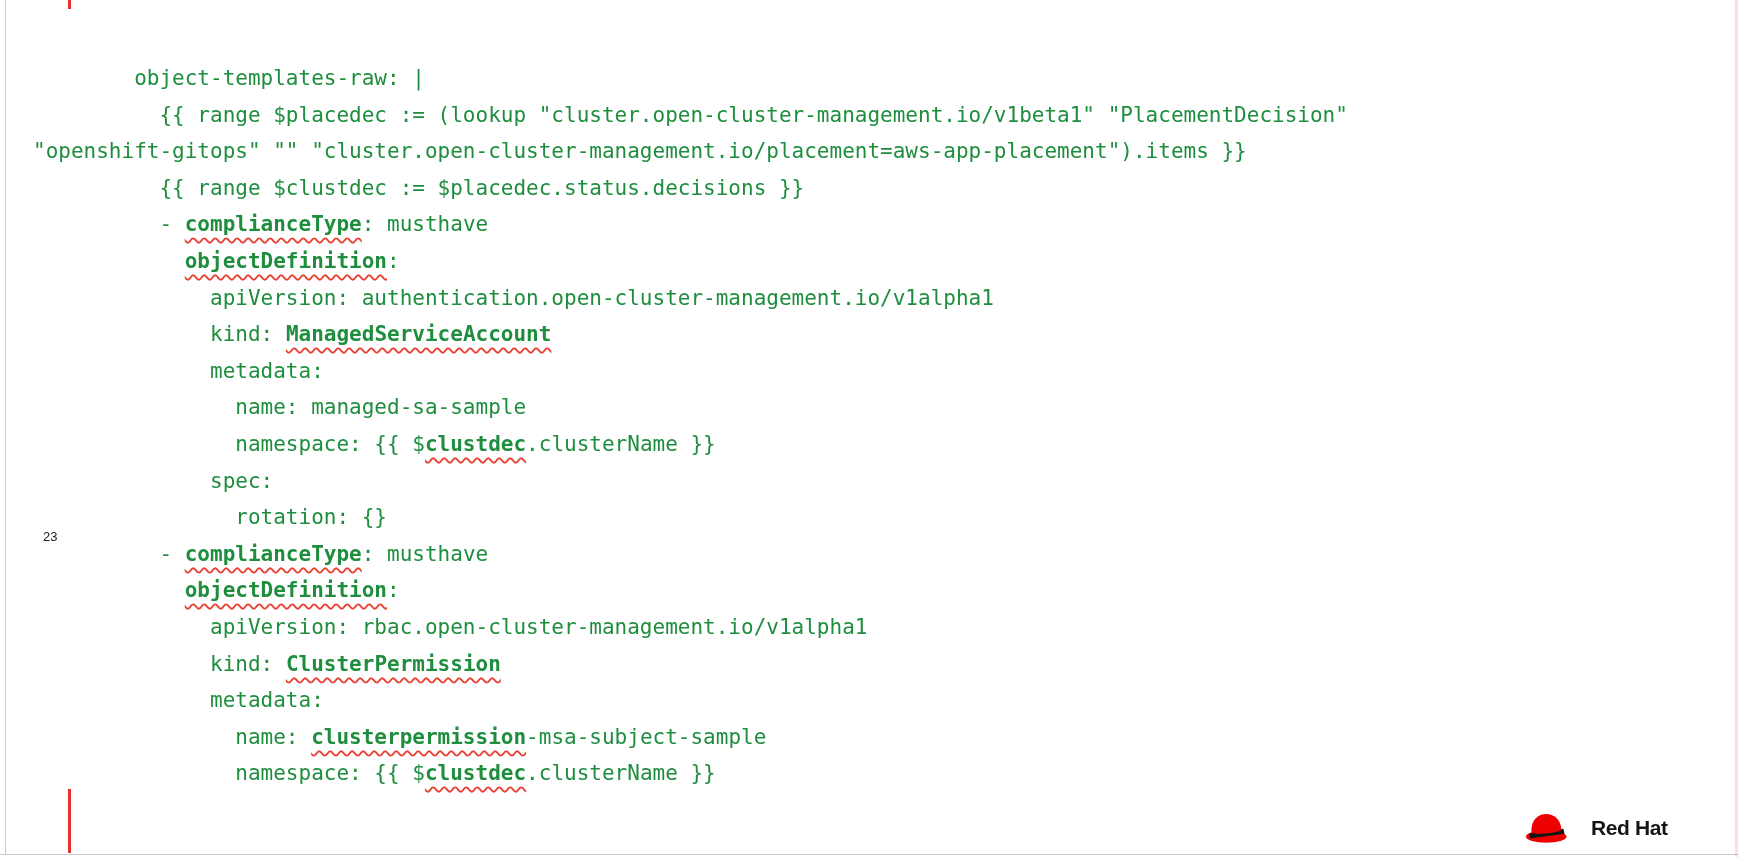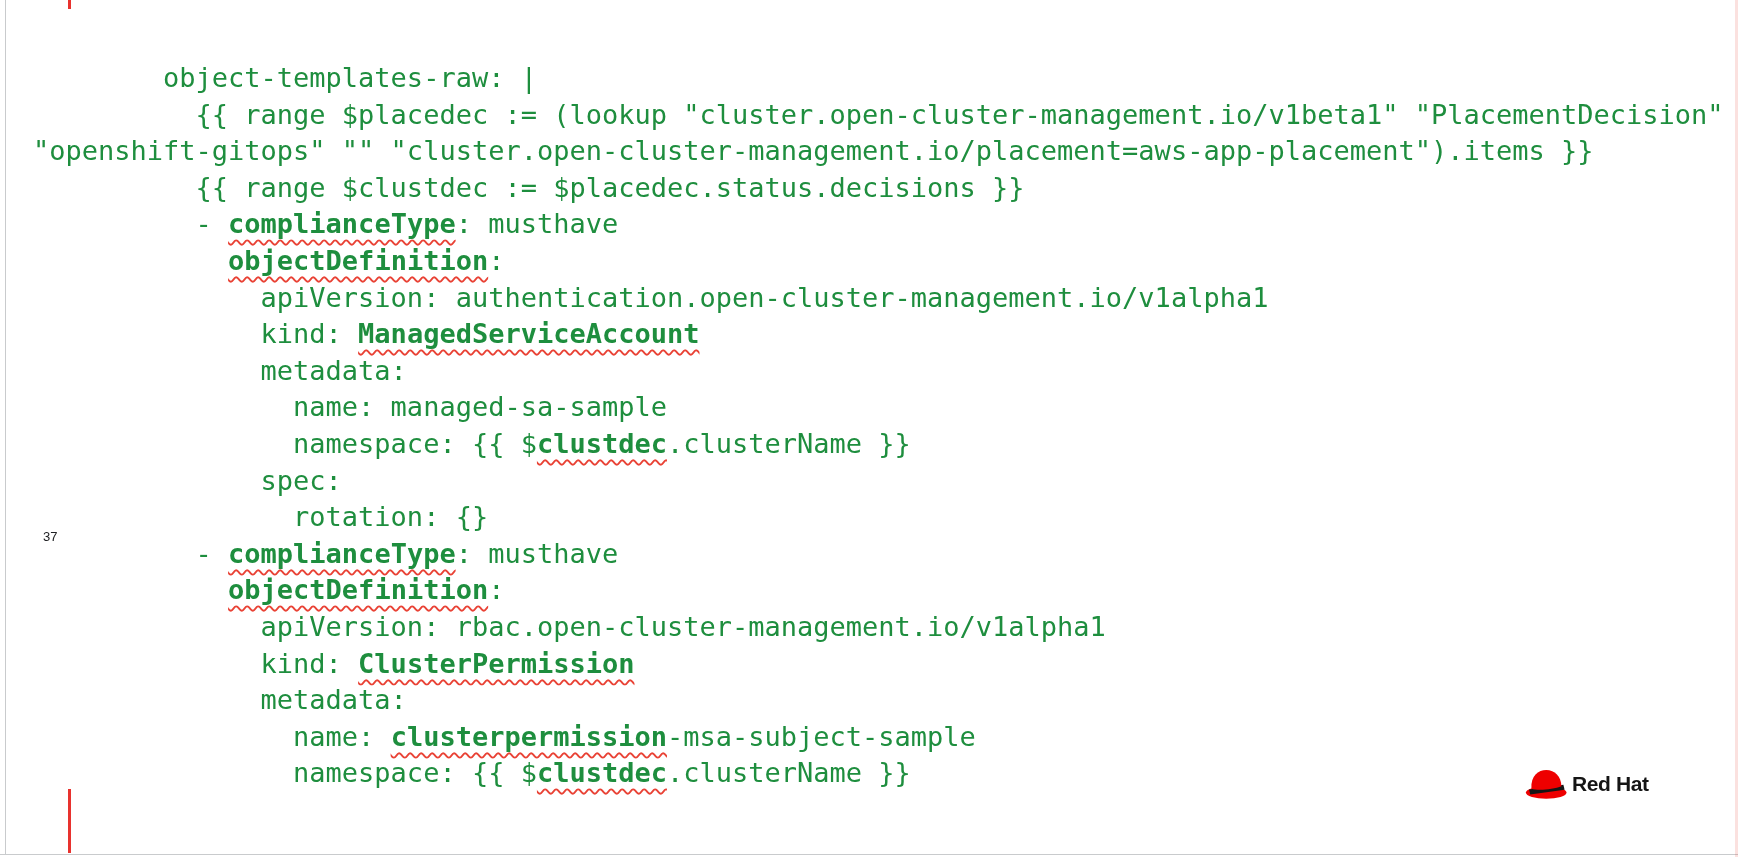--- a/index.html
+++ b/index.html
@@ -17,57 +17,57 @@
   .vline.bottom{top:789px;height:64px;}
   
   .pagenum{
     position:absolute;left:43px;top:529px;
     font-size:13px;line-height:15px;color:var(--page-number,#202124);
   }
   
   .code{
     position:absolute;left:33px;top:60px;
     font-family:"DejaVu Sans Mono","Liberation Mono",monospace;
-    font-size:27px;line-height:36.6px;
+    font-size:21px;line-height:36.6px;
     color:var(--code-green,#1e8e3e);
     white-space:pre;
   }
   .code-line{white-space:pre;}
   .sq{
     text-decoration-line:underline;
     text-decoration-style:wavy;
     text-decoration-color:var(--squiggle-red,#e94235);
     text-decoration-thickness:1.5px;
     text-underline-offset:6px;
     text-decoration-skip-ink:none;
     font-weight:bold;
   }
   
   .logo{
-    position:absolute;left:1522px;top:764px;
-    display:flex;align-items:center;gap:0;
+    position:absolute;left:1522px;top:808px;
+    display:flex;align-items:center;gap:19px;
   }
   .logo svg{display:block;}
   .logo-text{
     font-size:21px;font-weight:700;letter-spacing:-0.4px;
     color:var(--redhat-text,#151515);
     font-family:"Liberation Sans",sans-serif;
   }
 </style>
 </head>
 <body>
 
 <div class="border-left"></div>
 <div class="border-bottom"></div>
 <div class="edge-right"></div>
 
 <div class="vline top"></div>
 <div class="vline bottom"></div>
 
-<div class="pagenum">37</div>
+<div class="pagenum">23</div>
 
 <div class="code"><div class="code-line"><span>        object-templates-raw: |</span></div><div class="code-line"><span>          {{ range $placedec := (lookup "cluster.open-cluster-management.io/v1beta1" "PlacementDecision"</span></div><div class="code-line"><span>"openshift-gitops" "" "cluster.open-cluster-management.io/placement=aws-app-placement").items }}</span></div><div class="code-line"><span>          {{ range $clustdec := $placedec.status.decisions }}</span></div><div class="code-line"><span>          - </span><span class="sq">complianceType</span><span>: musthave</span></div><div class="code-line"><span>            </span><span class="sq">objectDefinition</span><span>:</span></div><div class="code-line"><span>              apiVersion: authentication.open-cluster-management.io/v1alpha1</span></div><div class="code-line"><span>              kind: </span><span class="sq">ManagedServiceAccount</span></div><div class="code-line"><span>              metadata:</span></div><div class="code-line"><span>                name: managed-sa-sample</span></div><div class="code-line"><span>                namespace: {{ $</span><span class="sq">clustdec</span><span>.clusterName }}</span></div><div class="code-line"><span>              spec:</span></div><div class="code-line"><span>                rotation: {}</span></div><div class="code-line"><span>          - </span><span class="sq">complianceType</span><span>: musthave</span></div><div class="code-line"><span>            </span><span class="sq">objectDefinition</span><span>:</span></div><div class="code-line"><span>              apiVersion: rbac.open-cluster-management.io/v1alpha1</span></div><div class="code-line"><span>              kind: </span><span class="sq">ClusterPermission</span></div><div class="code-line"><span>              metadata:</span></div><div class="code-line"><span>                name: </span><span class="sq">clusterpermission</span><span>-msa-subject-sample</span></div><div class="code-line"><span>                namespace: {{ $</span><span class="sq">clustdec</span><span>.clusterName }}</span></div></div>
 
 <div class="logo">
   <span>
     <svg width="50" height="40" viewBox="0 0 64 48" aria-hidden="true">
       <ellipse cx="31" cy="35" rx="26" ry="8" fill="#ee0000"></ellipse>
       <path d="M9,31 L53,25 L54.5,31.5 L10.5,37.5 Z" fill="#151515"></path>
       <path d="M12,30 C11,13 21,6 31,6 C42,6 50,14 50.5,27 C40,31 20,33 12,30 Z" fill="#ee0000"></path>
     </svg>

